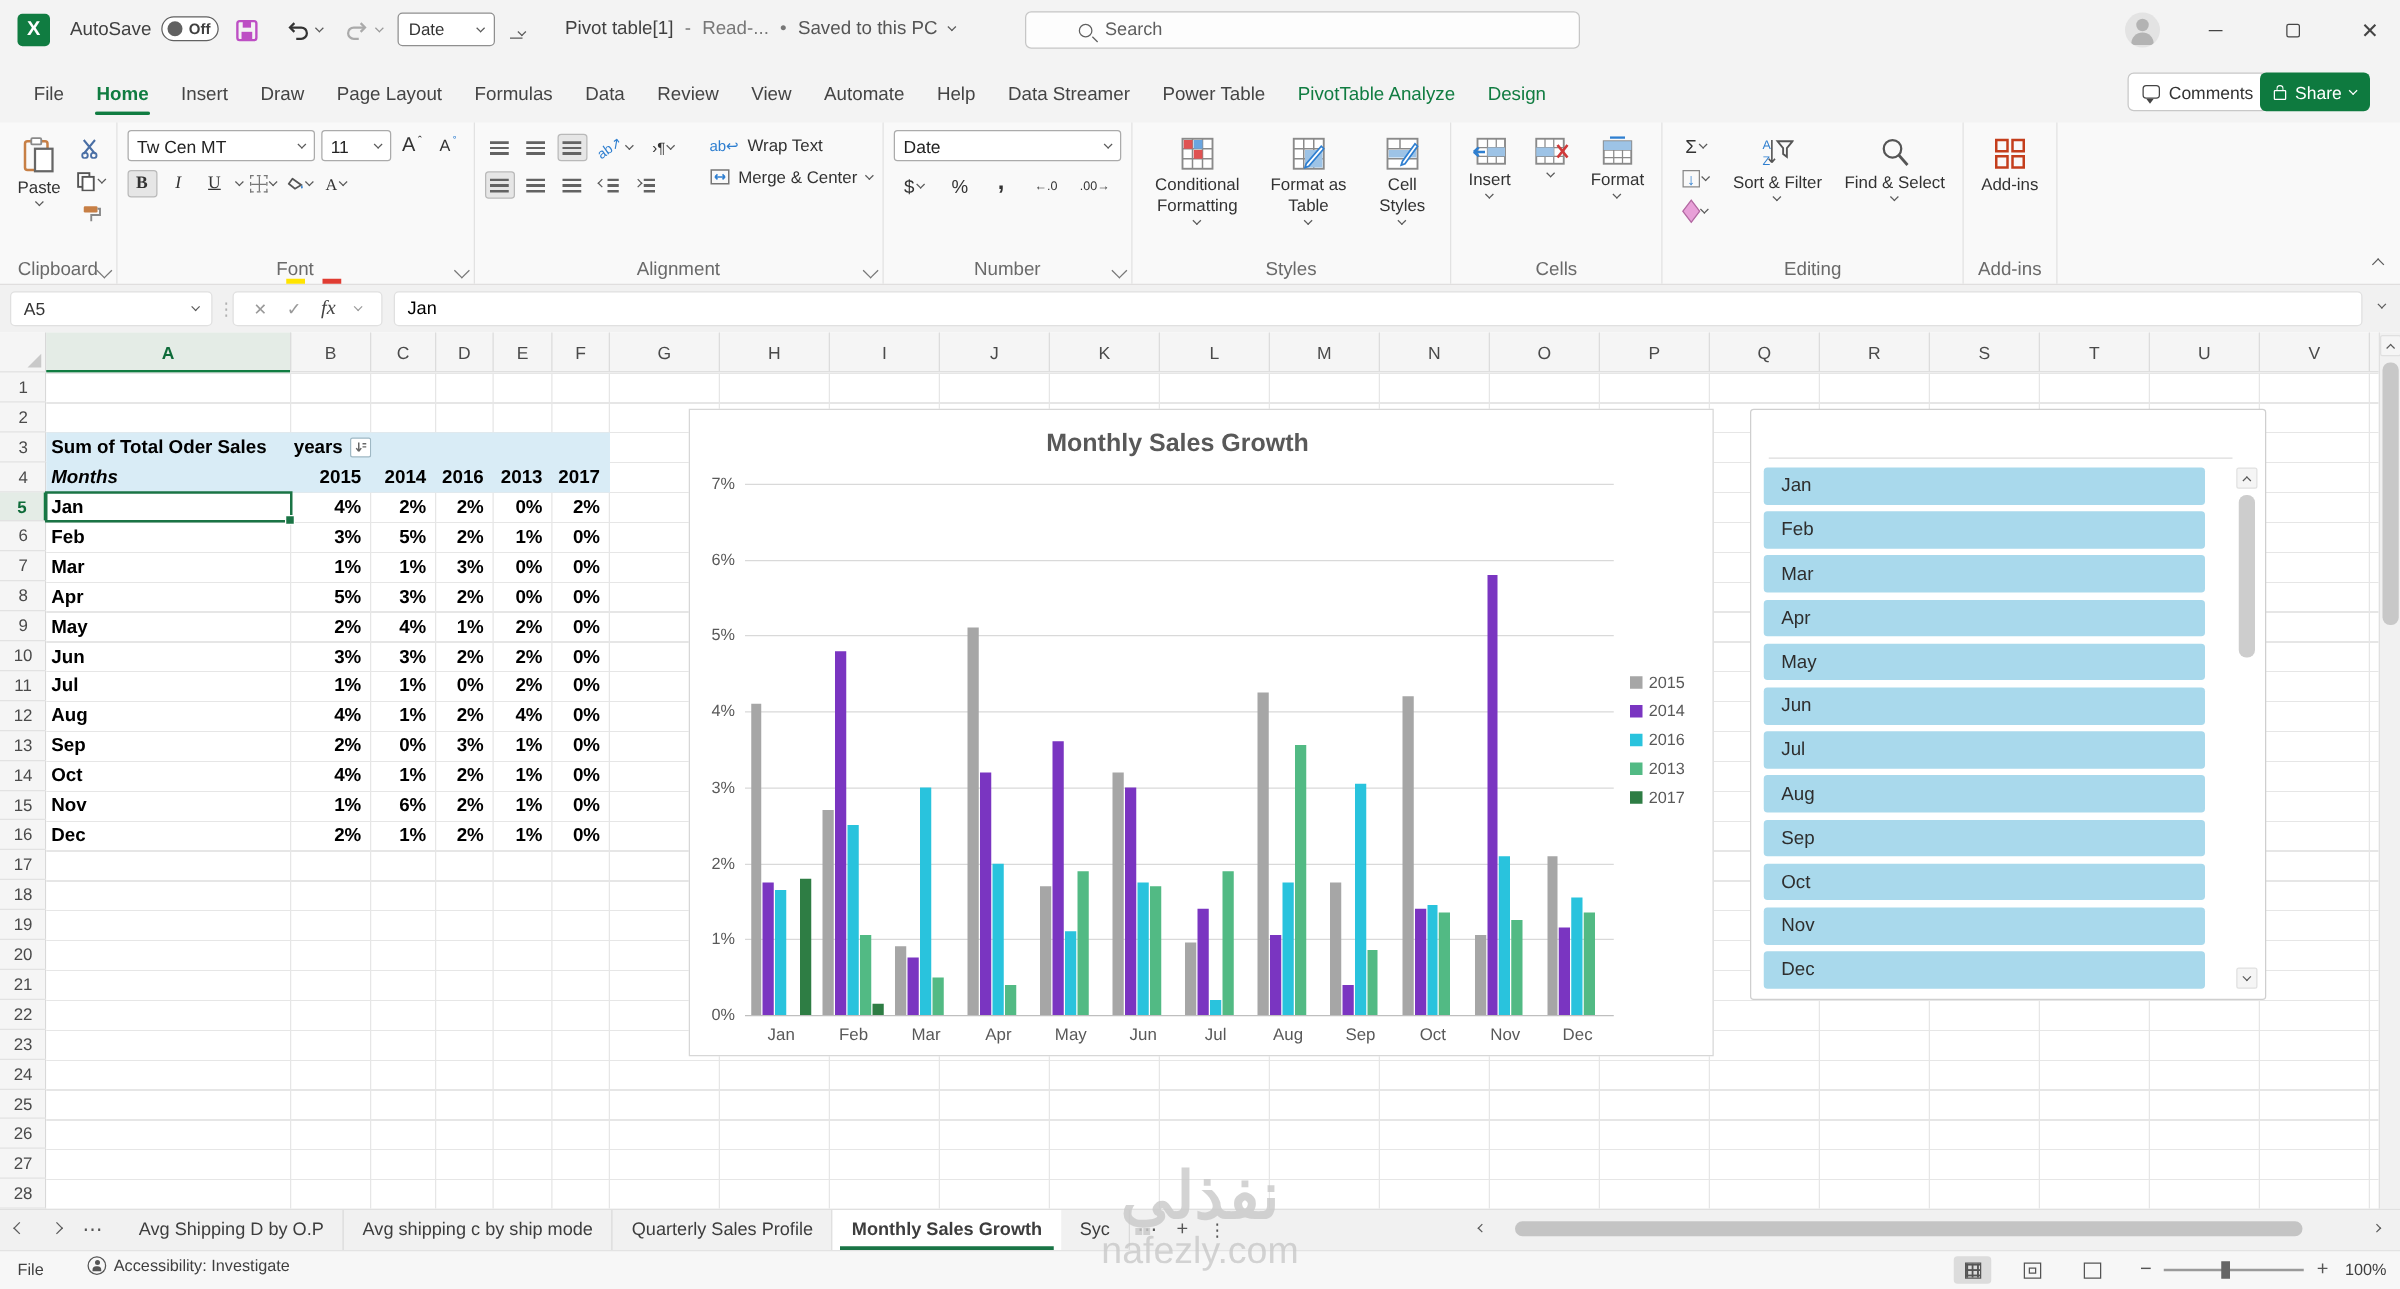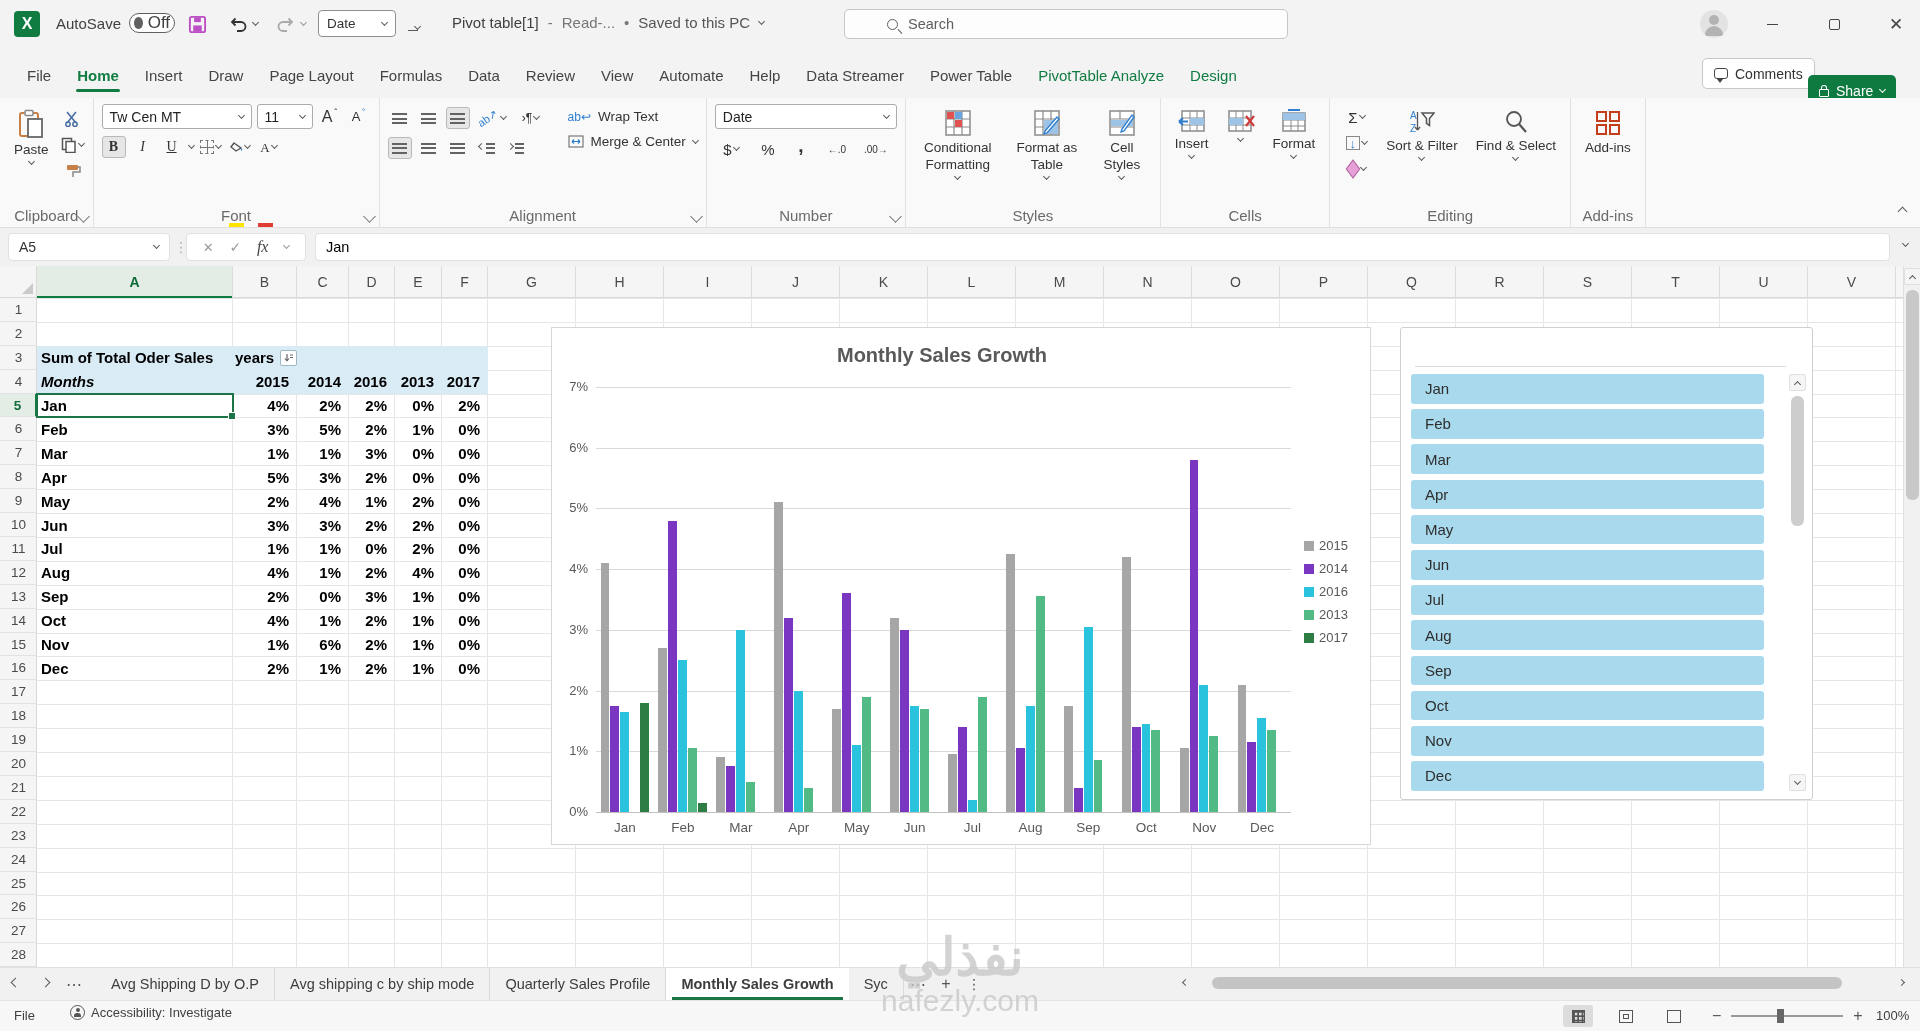--- a/index.html
+++ b/index.html
@@ -21,31 +21,31 @@
   #titlebar { position:absolute; left:0; top:0; width:1920px; height:48px; background:#f3f3f3;
               display:flex; align-items:center; }
   .xlogo { position:absolute; left:14px; top:11px; width:26px; height:26px; background:#107c41;
            border-radius:4px; color:#fff; font-weight:bold; font-size:16px; display:flex;
            align-items:center; justify-content:center; }
   .tb-txt { font-size:15px; color:#404040; }
   #autosave-wrap { position:absolute; left:56px; top:13px; display:flex; align-items:center; gap:8px; }
   .toggle { width:46px; height:20px; border:1.5px solid #616161; border-radius:10px; background:#fff;
             display:flex; align-items:center; padding:0 4px; gap:5px; }
   .knob { width:12px; height:12px; border-radius:50%; background:#616161; }
-  .toggle span { font-size:17px; color:#404040; }
+  .toggle span { font-size:12px; color:#404040;font-weight:bold; }
   .qat-btn { position:absolute; top:10px; height:28px; display:flex; align-items:center; gap:5px; padding:0 6px; }
   #qat-format { position:absolute; left:318px; top:10px; width:78px; height:27px; background:#fff;
                 border:1px solid #8f8f8f; border-radius:4px; display:flex; align-items:center;
                 justify-content:space-between; padding:0 8px; font-size:13.5px; }
   #qat-custom { position:absolute; left:408px; top:15px; width:18px; text-align:center; }
   #qat-custom .bar { width:10px; border-top:1.6px solid #5a5a5a; margin:0 auto 2px auto; }
   #doc-title-wrap { position:absolute; left:452px; top:14px; display:flex; align-items:center; gap:9px; }
   #search-box { position:absolute; left:820px; top:9px; width:444px; height:30px; background:#fdfdfd;
                 border:1px solid #c6c6c6; border-radius:5px; display:flex; align-items:center;
-                padding-left:42px; gap:10px; color:#5f5f5f; font-size:14.5px;margin-left:24px; }
+                padding-left:42px; gap:10px; color:#5f5f5f; font-size:14.5px; }
   .icon-search { width:11px; height:11px; border:1.8px solid #5f5f5f; border-radius:50%; position:relative; }
   .icon-search:after { content:""; position:absolute; width:6px; border-top:1.8px solid #5f5f5f;
                        transform:rotate(45deg); left:9px; top:11px; }
   #avatar { position:absolute; left:1700px; top:10px; width:28px; height:28px; border-radius:50%;
             background:#e3e3e3; overflow:hidden; }
   #avatar .head{ width:10px; height:10px; border-radius:50%; background:#b3b3b3; margin:5px auto 1px auto;}
   #avatar .body{ width:18px; height:10px; border-radius:9px 9px 0 0; background:#b3b3b3; margin:0 auto;}
   .win-btn { position:absolute; top:14px; width:20px; height:20px; display:flex; align-items:center;
              justify-content:center; color:#444; font-size:15px; }
   .icon-min { width:11px; border-top:1.5px solid #444; }
@@ -55,21 +55,21 @@
   #tabrow { position:absolute; left:0; top:48px; width:1920px; height:50px; background:#f3f3f3; }
   #ribbon-tabs { position:absolute; left:14px; top:10px; display:flex; align-items:center; height:34px; }
   .rtab { padding:0 13px; font-size:15px; color:#444; height:34px; display:flex; align-items:center;
           position:relative; white-space:nowrap; }
   .rtab.active { font-weight:bold; color:#107c41; }
   .rtab.active:after { content:""; position:absolute; left:12px; right:12px; bottom:0;
                        border-bottom:3px solid #107c41; border-radius:2px; }
   #comments-btn { position:absolute; left:1702px; top:10px; height:31px; border:1px solid #c8c8c8;
                   background:#fff; border-radius:5px; display:flex; align-items:center; gap:7px;
                   padding:0 11px; font-size:14px; color:#333; }
-  #share-btn { position:absolute; left:1808px; top:27px; height:31px; background:#185c37; background:#0e7a3f;
+  #share-btn { position:absolute; left:1808px; top:10px; height:31px; background:#185c37; background:#0e7a3f;
                border-radius:5px; display:flex; align-items:center; gap:7px; padding:0 11px;
                font-size:14px; color:#fff; }
   .icon-bubble { width:14px; height:11px; border:1.5px solid #444; border-radius:3px; position:relative; }
   .icon-bubble:after { content:""; position:absolute; left:2px; top:10px; width:0; height:0;
         border-left:3px solid transparent; border-right:3px solid transparent; border-top:4px solid #444; }
   .icon-lock { width:10px; height:8px; border:1.5px solid #fff; border-radius:1px; position:relative; margin-top:4px;}
   .icon-lock:before { content:""; position:absolute; left:1px; top:-5px; width:4px; height:4px;
         border:1.5px solid #fff; border-bottom:none; border-radius:4px 4px 0 0; }
 
   

